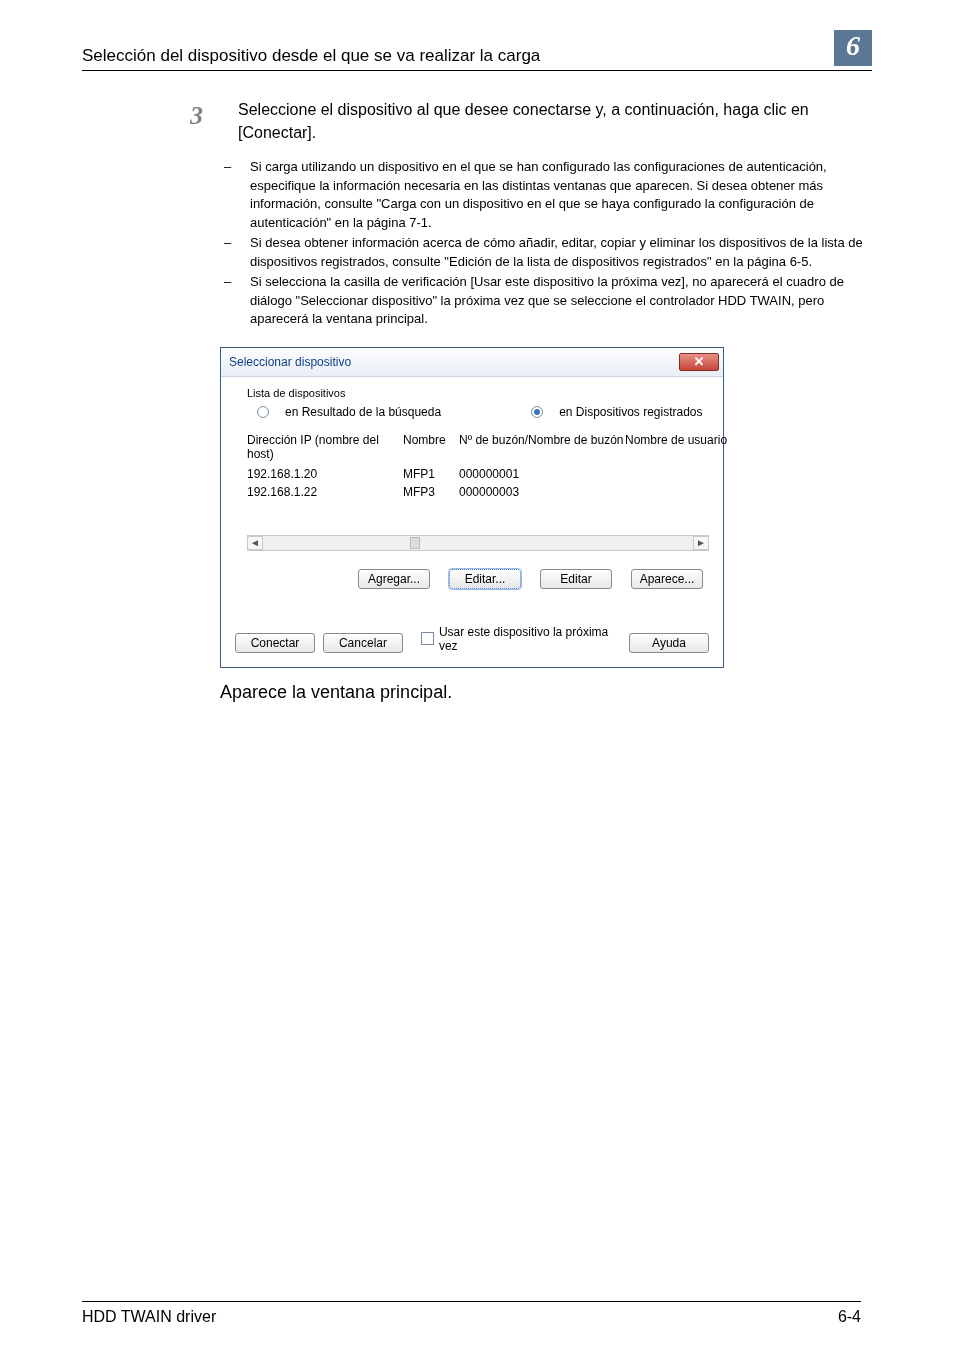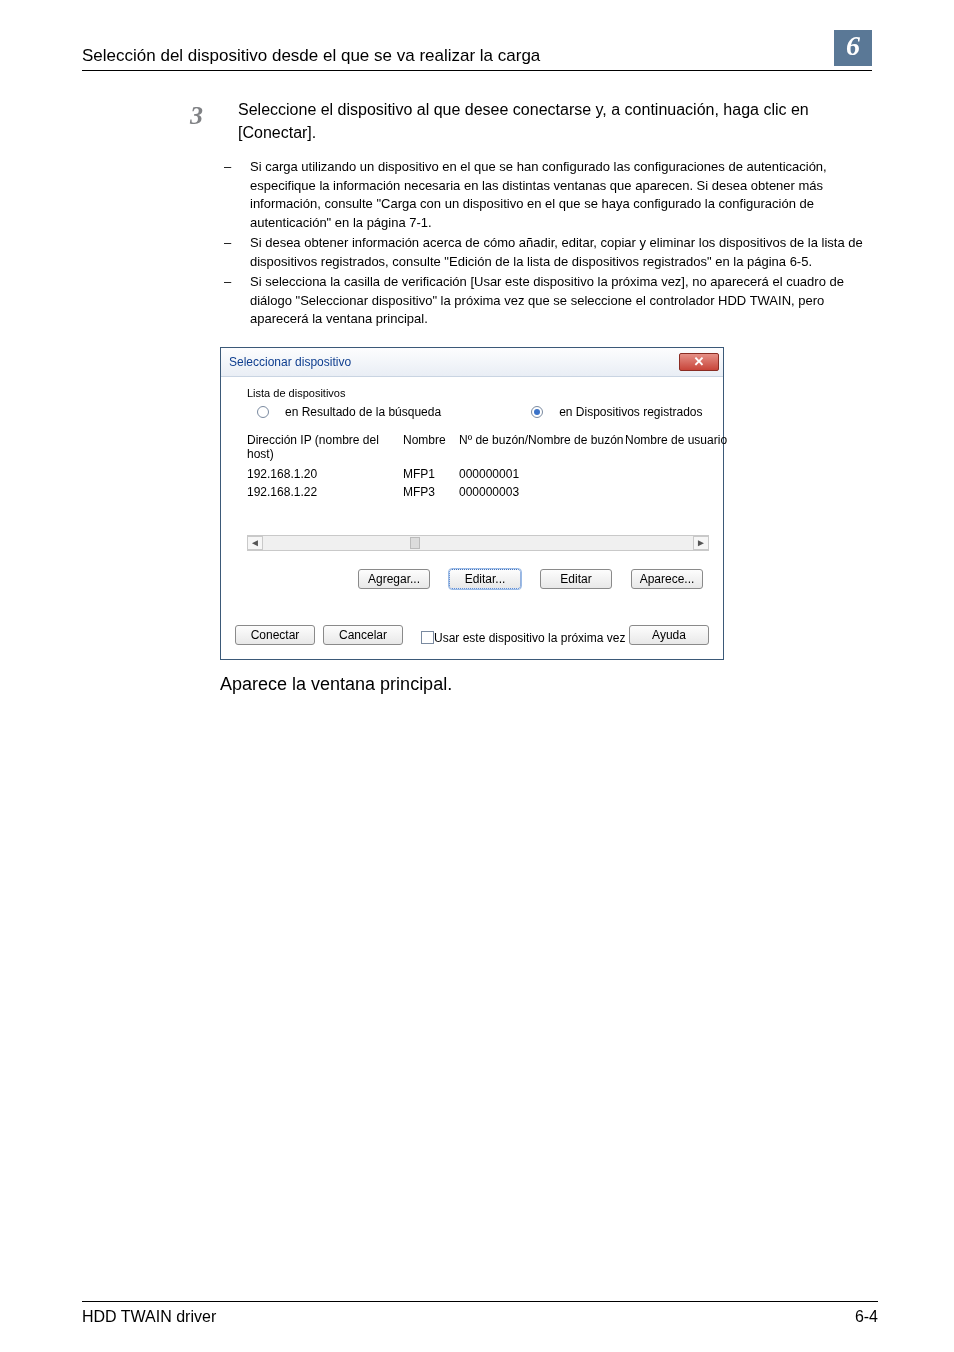--- a/index.html
+++ b/index.html
@@ -171,32 +171,32 @@
     gap: 19px;
     justify-content:flex-end;
     margin: 18px 6px 0 0;
   }
   .btn-row-bottom {
     display:flex;
     align-items:flex-end;
     margin-top: 36px;
   }
   .btn-row-bottom .btn { min-width: 80px; }
-  .cb-wrap { display:flex; align-items:center; margin-left: 18px; font-size:12px; }
+  .cb-wrap { display:flex; align-items:center; gap:5px; margin-left: 18px; font-size:12px; }
   .cb {
     width:13px; height:13px; border:1px solid #7a8aa0; background:#fff;
   }
   .footer {
     margin-top: auto;
     border-top: 1px solid #000;
     padding-top: 6px;
     display:flex;
     font-size: 16px;
     position: absolute;
-    left: 82px; right: 76px; bottom: 26px;
+    left: 82px; right: 93px; bottom: 26px;
   }
   .footer .l { flex:1; }
 </style>
 </head>
 <body>
 
 <div class="page">
 
   <div class="running-head">
     <span class="title">Selección del dispositivo desde el que se va realizar la carga</span>

